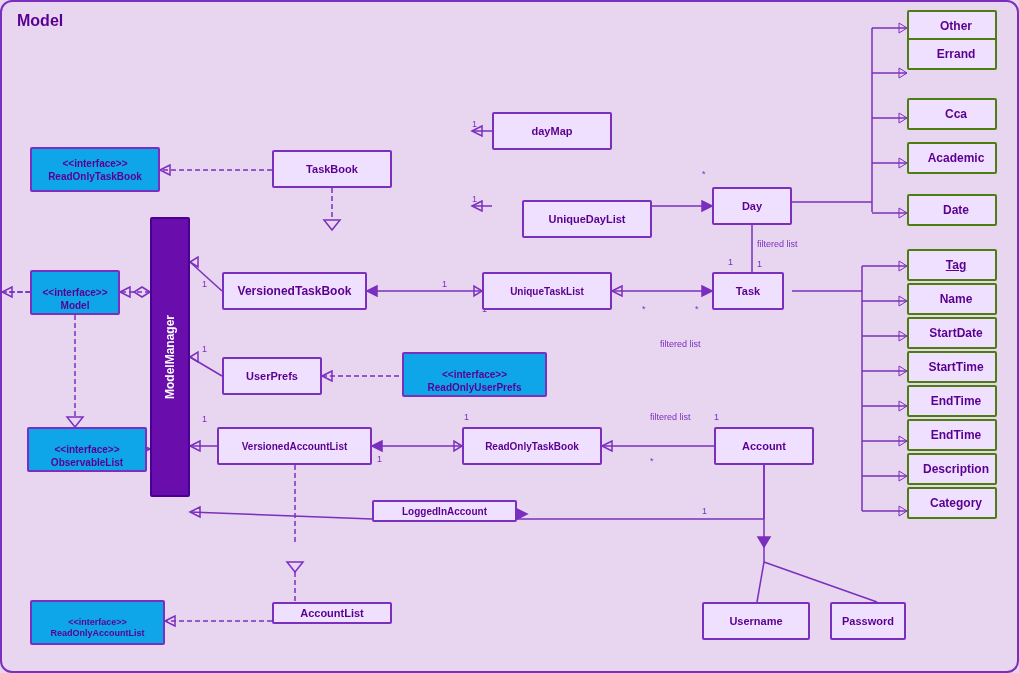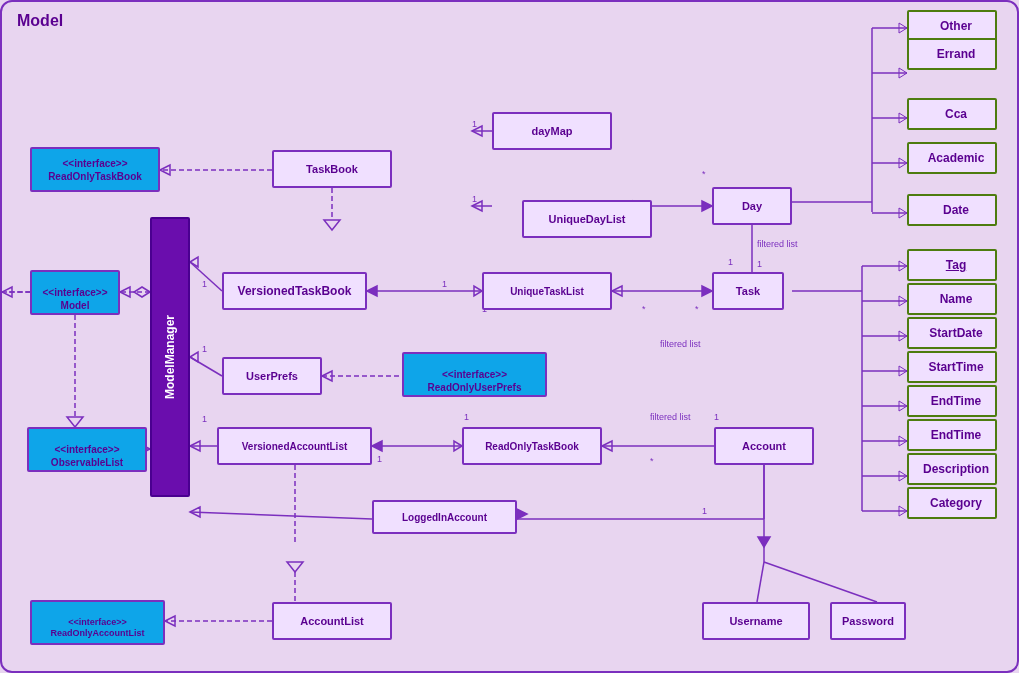--- a/index.html
+++ b/index.html
@@ -290,31 +290,31 @@
   </div>
 
   <div class="uml-box" style="left:460px;top:425px;width:140px;height:38px;font-size:10px;">
     <span>ReadOnlyTaskBook</span>
   </div>
 
   <div class="uml-box" style="left:712px;top:425px;width:100px;height:38px;">
     <span>Account</span>
   </div>
 
-  <div class="uml-box" style="left:370px;top:498px;width:145px;height:34px;font-size:10px;">
+  <div class="uml-box" style="left:370px;top:498px;width:145px;height:22px;font-size:10px;">
     <span>LoggedInAccount</span>
   </div>
 
   <div class="uml-box interface" style="left:25px;top:425px;width:120px;height:45px;font-size:10px;line-height:1.3;">
     <span style="white-space:pre-line;text-align:center;">
       &lt;&lt;interface&gt;&gt;<br>ObservableList
     </span>
   </div>
 
-  <div class="uml-box" style="left:270px;top:600px;width:120px;height:38px;">
+  <div class="uml-box" style="left:270px;top:600px;width:120px;height:22px;">
     <span>AccountList</span>
   </div>
 
   <div class="uml-box interface" style="left:28px;top:598px;width:135px;height:45px;font-size:9px;line-height:1.3;">
     <span style="white-space:pre-line;text-align:center;">
       &lt;&lt;interface&gt;&gt;<br>ReadOnlyAccountList
     </span>
   </div>
 
   <div class="uml-box" style="left:700px;top:600px;width:108px;height:38px;">

